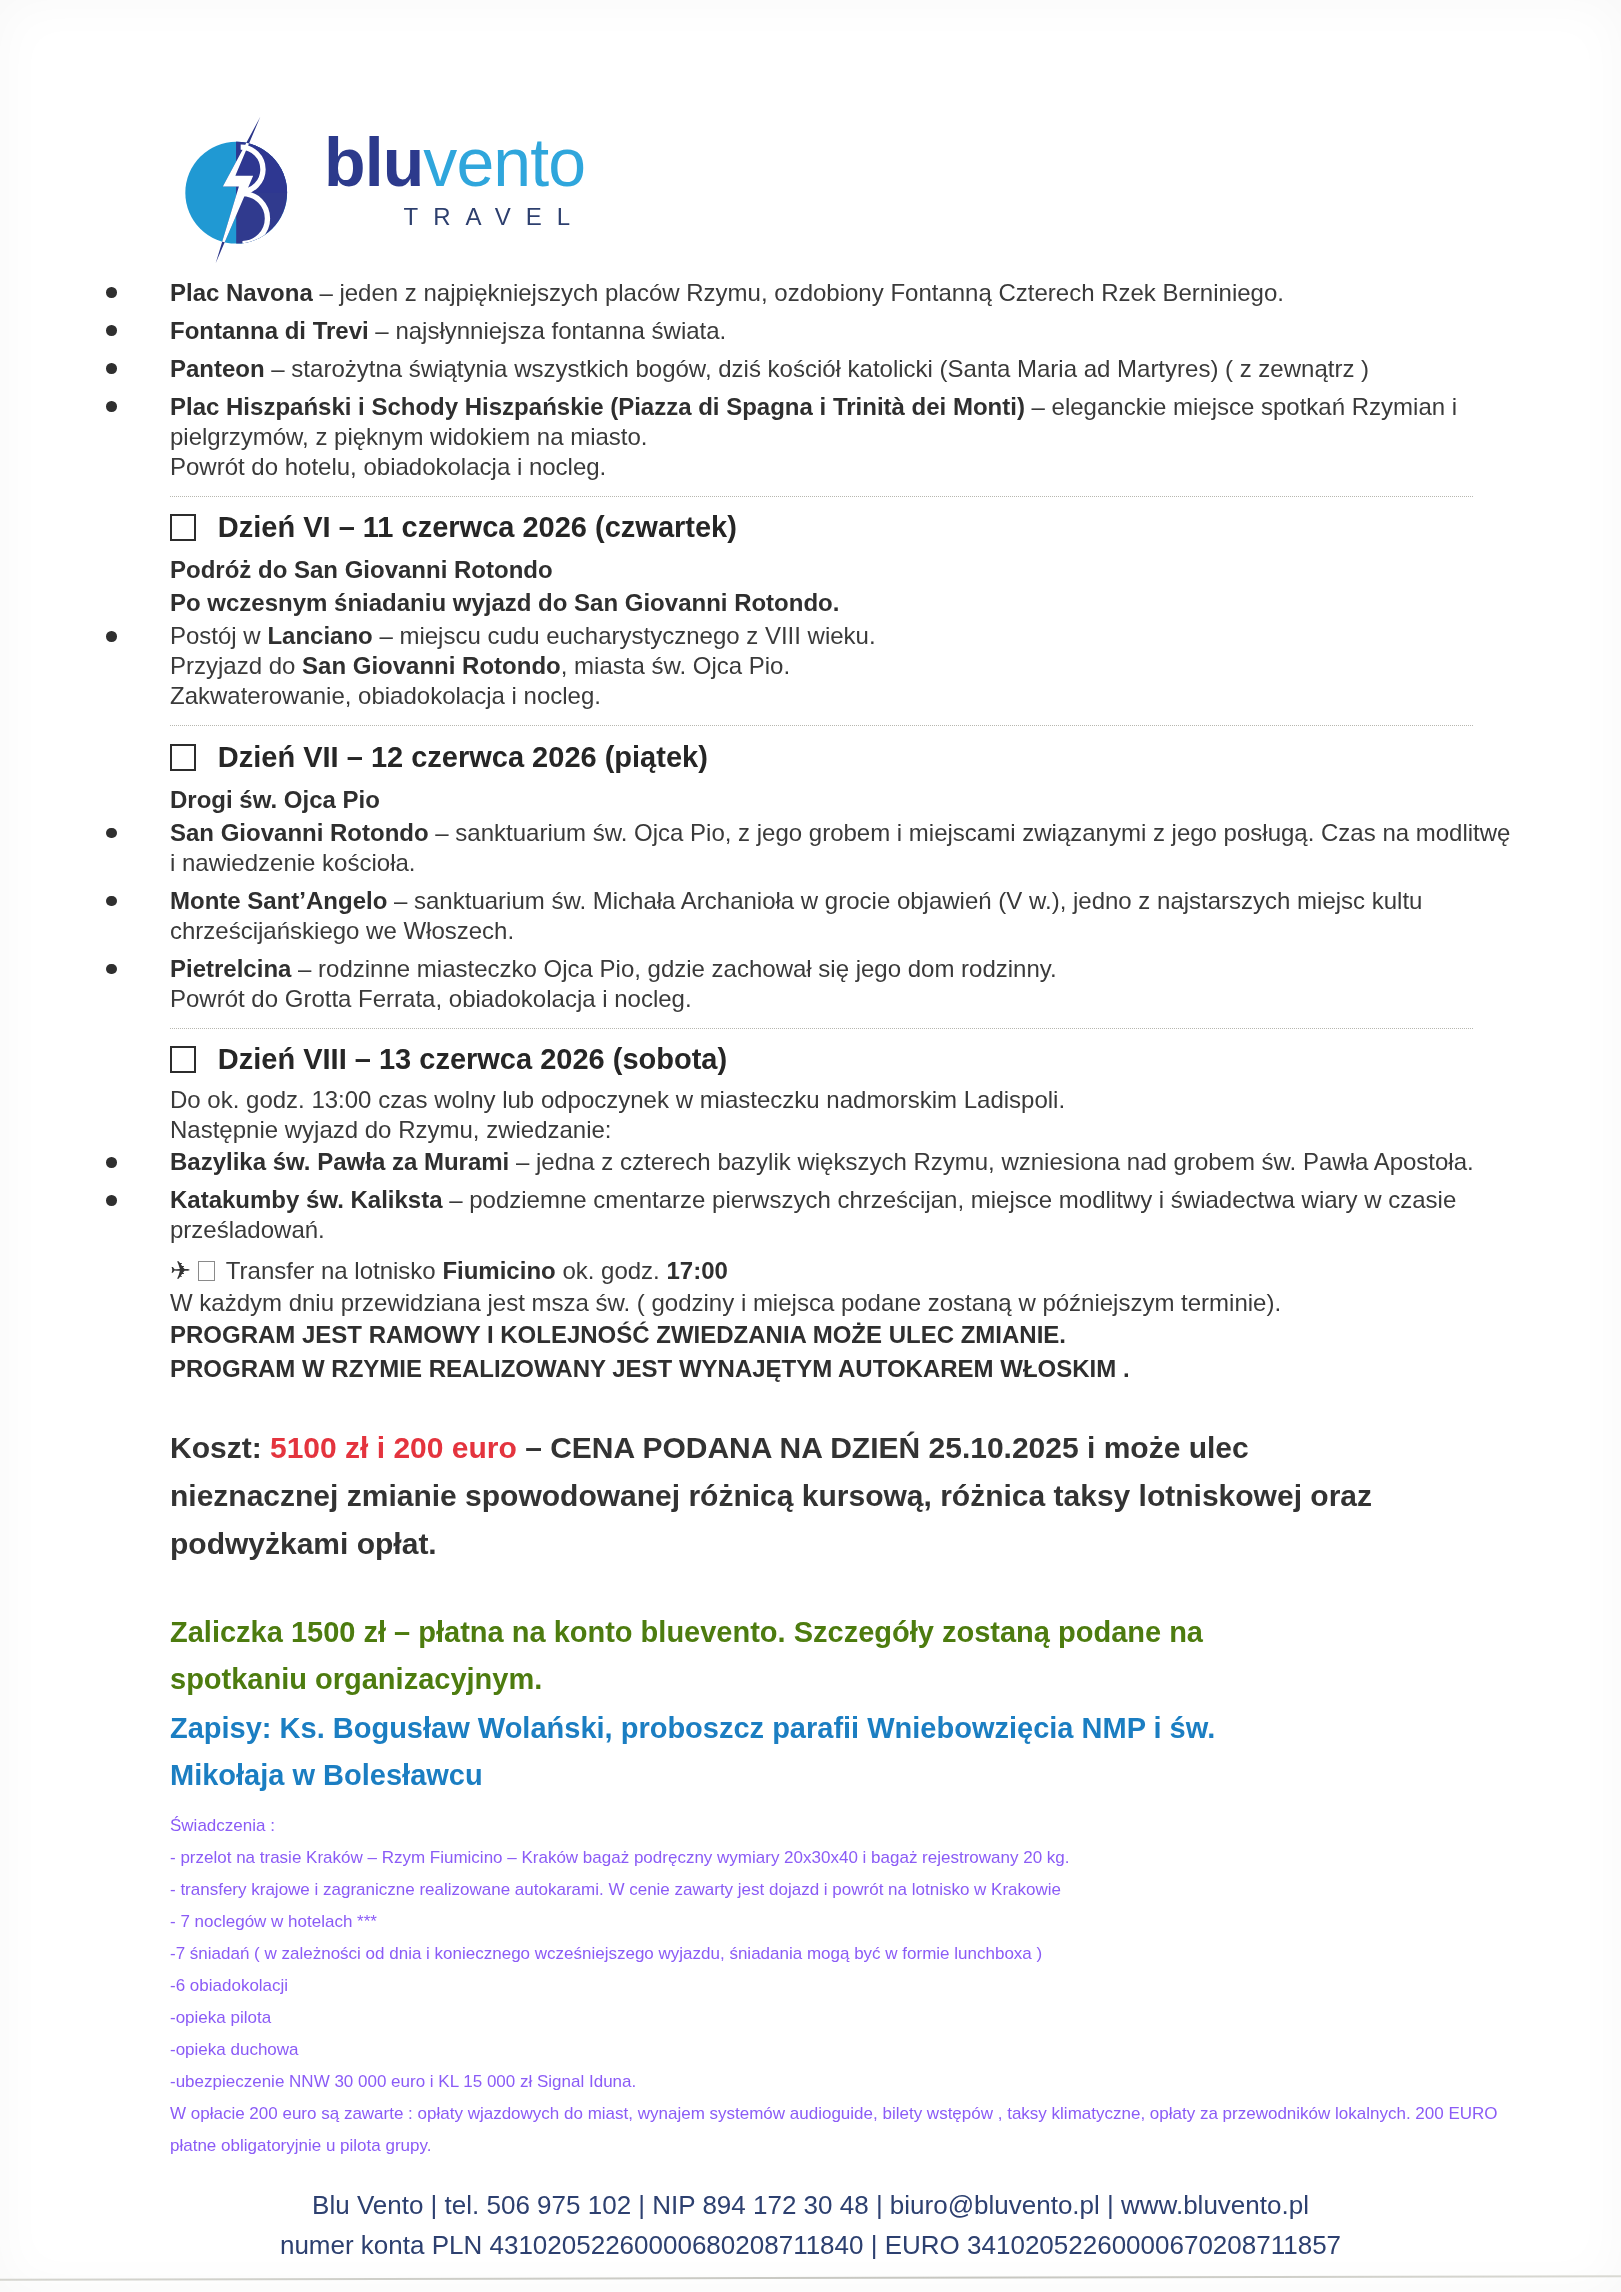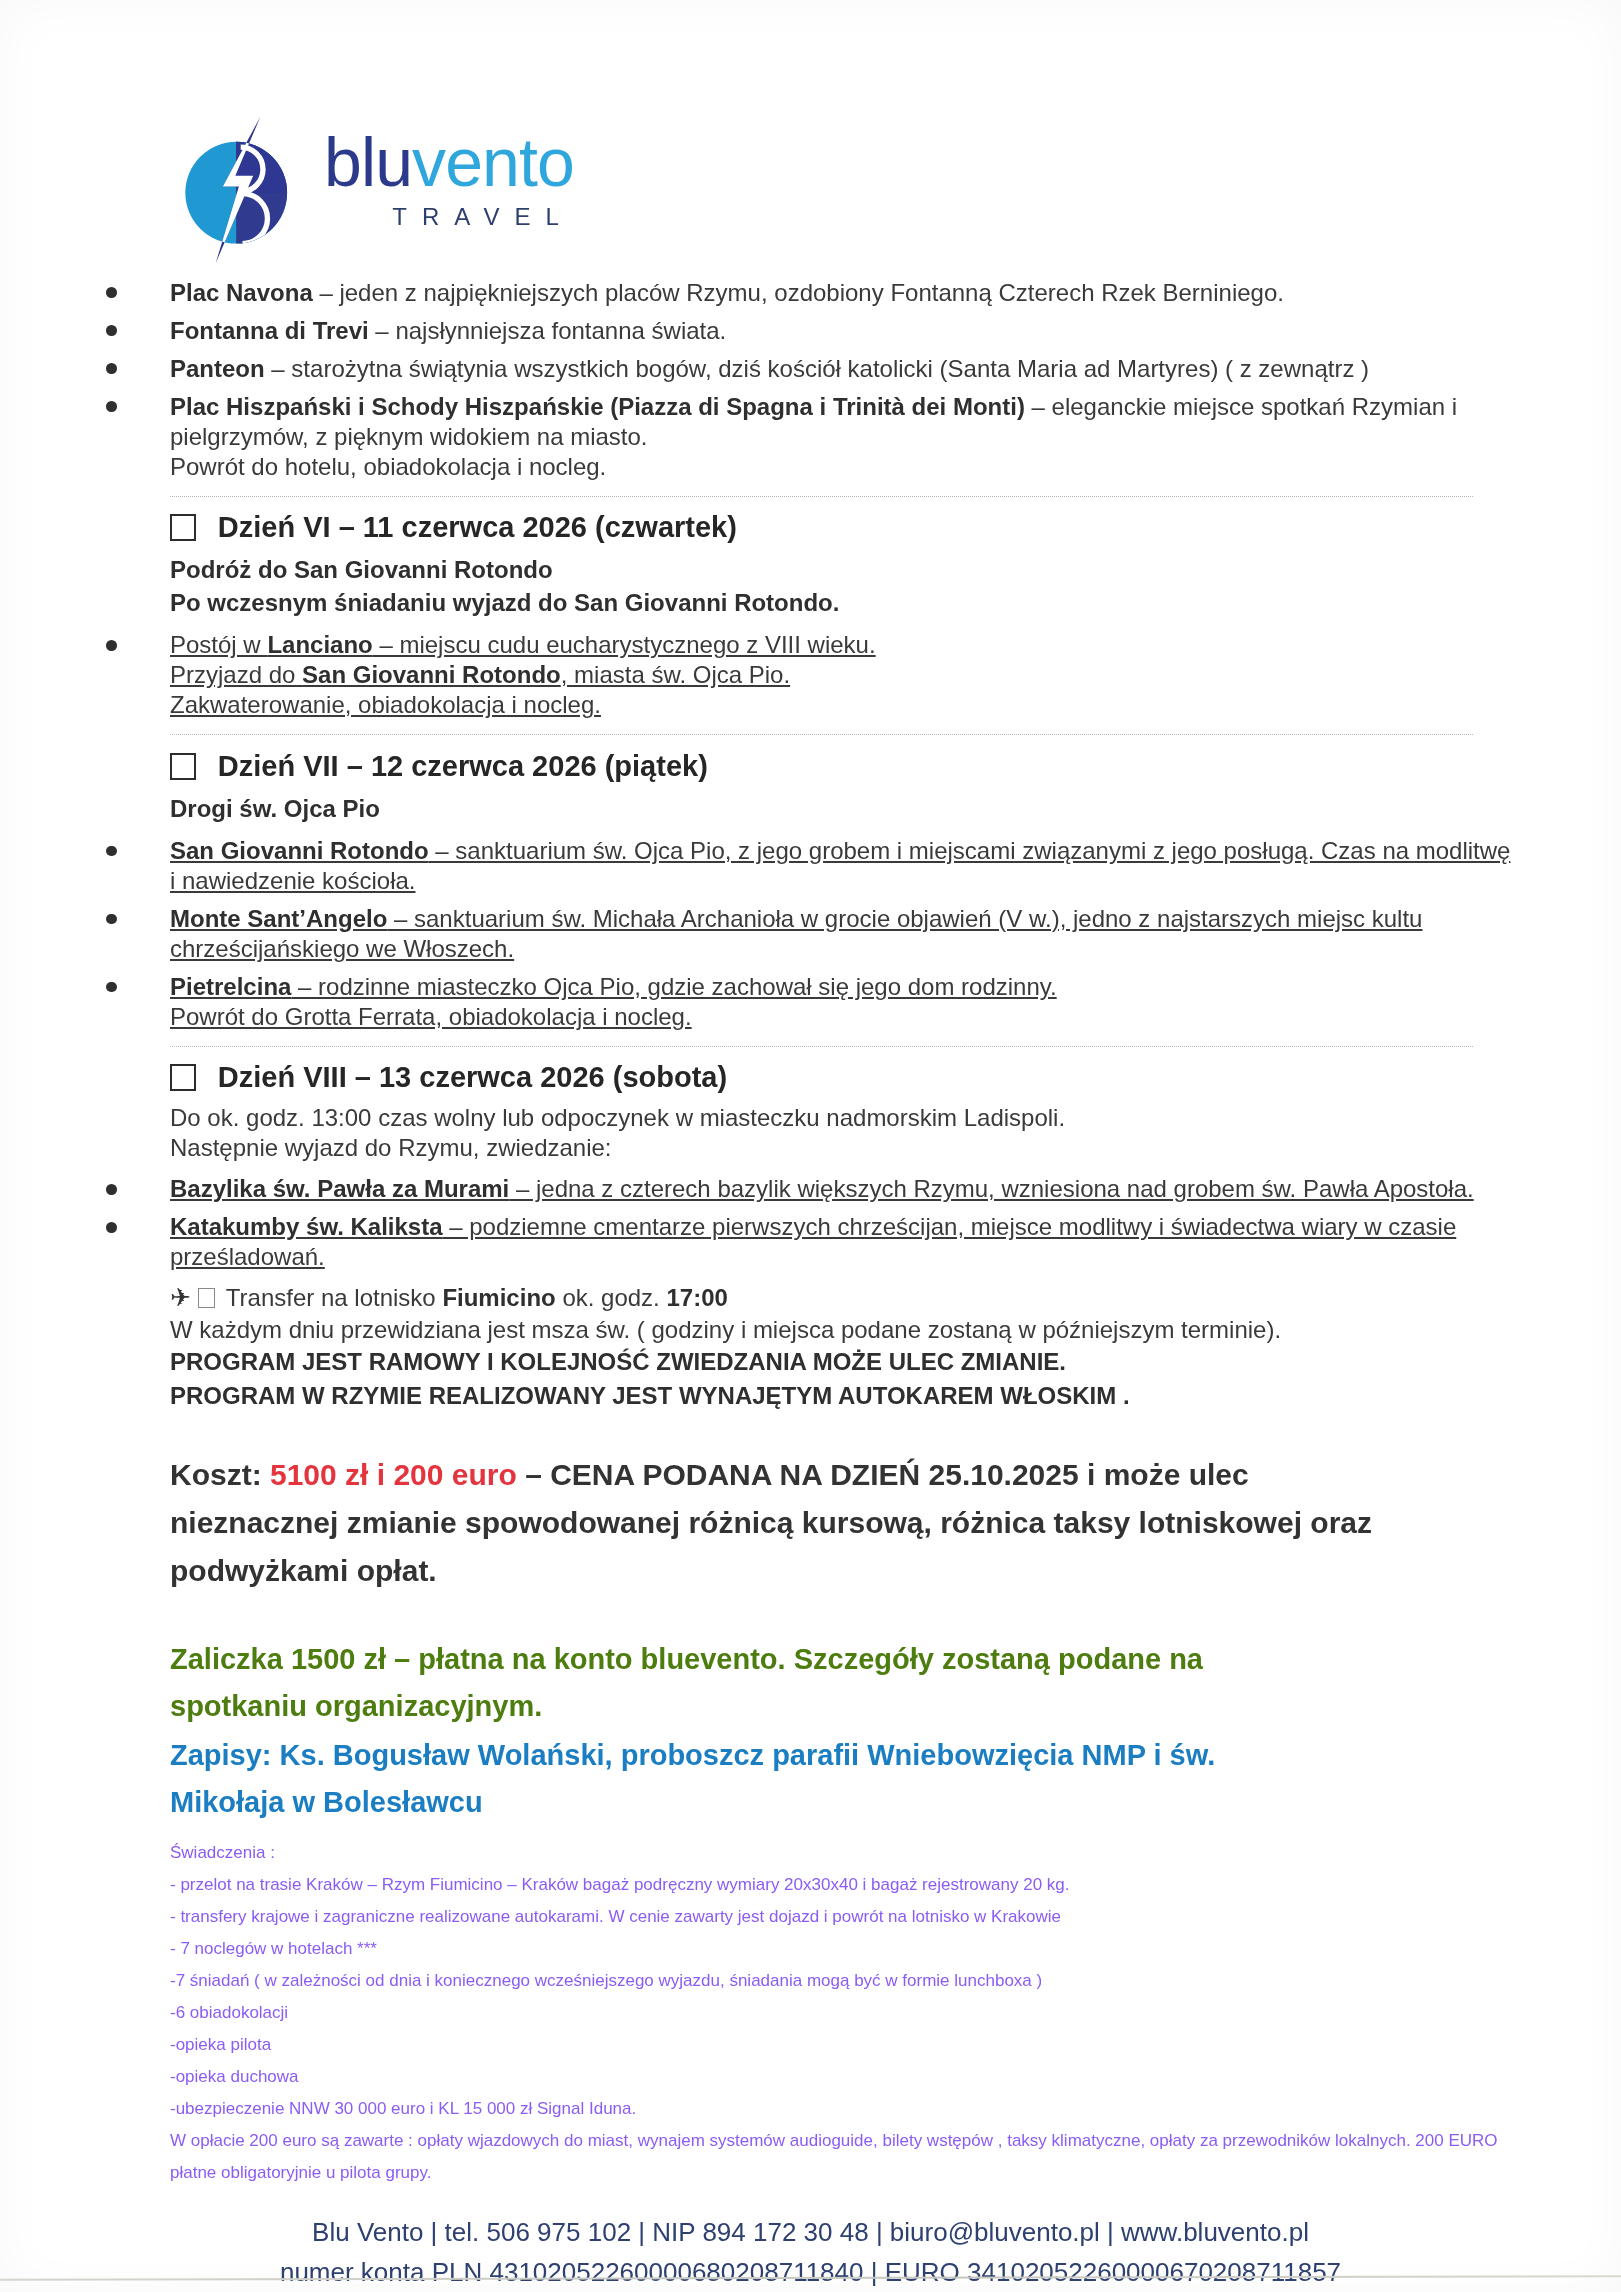--- a/index.html
+++ b/index.html
@@ -12,21 +12,21 @@
     color:#3a3a3a;
     box-shadow:inset 0 0 54px rgba(0,0,0,0.03);
   }
   .content{padding:0 99px 0 170px;}
 
   
   .logo{display:flex;align-items:flex-start;margin:115px 0 12.5px 9px;}
   .logo svg{width:118px;height:150px;display:block;}
   .wordmark{margin-left:27px;margin-top:12.5px;line-height:1;}
   .word-line{font-size:68px;letter-spacing:-0.9px;}
-  .word-blu{color:#2c3a8c;font-weight:normal;}
+  .word-blu{color:#2c3a8c;font-weight:bold;}
   .word-vento{color:#2fa6dc;font-weight:normal;}
   .word-travel{margin-top:9px;margin-left:5.4px;font-size:24px;letter-spacing:15px;color:#2d3f6e;font-weight:normal;text-align:right;}
 
   
   .bullets{list-style:none;margin:12.5px 0 0 0;padding:0;}
   .bullets li{
     position:relative;font-size:24px;line-height:30px;margin:0 0 8px 0;
     white-space:pre-line;max-width:1343px;
   }
   .bullets li::before{
@@ -38,21 +38,21 @@
   .txt{font-size:24px;line-height:30px;white-space:pre-line;}
 
   .sep{border-top:1.8px dotted #b7b7b0;margin:14.3px 49px 14.3px 0;height:0;}
 
   .day-title{display:flex;align-items:center;font-size:29px;font-weight:bold;color:#262626;margin:3.6px 0 9px 0;gap:8px;}
   .cbox{
     display:inline-block;width:21.5px;height:23px;border:2.7px solid #2c2c2c;
     margin-right:14.3px;flex:0 0 auto;
   }
   .sub{font-size:24px;line-height:33px;}
-  .day-body{margin-top:11px;text-decoration:underline;}
+  .day-body{margin-top:2px;}
 
   .transfer{font-size:24px;line-height:34px;margin-top:1.8px;}
   .plane{font-size:25px;color:#333;margin-right:7.2px;}
   .minibox{display:inline-block;width:15px;height:18px;border:1.8px solid #8a8a8a;margin-right:10.7px;vertical-align:-1.8px;}
 
   .program{font-size:24px;line-height:34px;font-weight:bold;color:#2f2f2f;}
 
   .cost{margin-top:38px;font-size:30px;line-height:48px;font-weight:bold;color:#333;max-width:1254px;}
   .red{color:#e4343e;}
   .deposit{margin-top:41px;font-size:29px;line-height:47px;font-weight:bold;color:#4d7c0f;max-width:1137px;}

